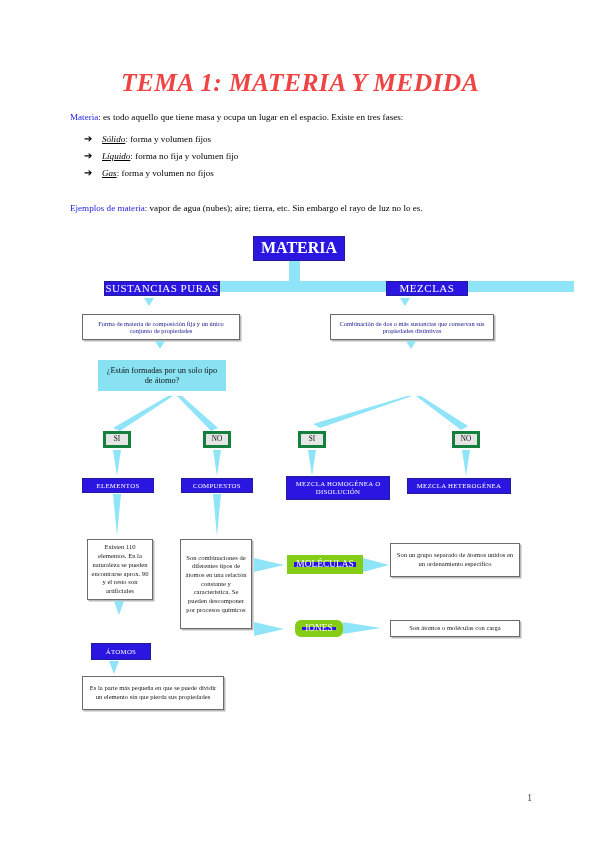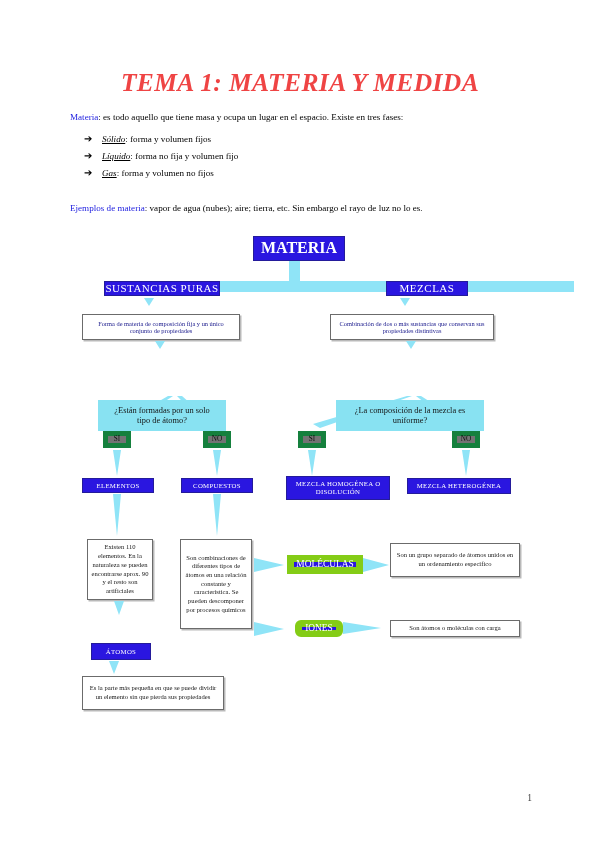--- a/index.html
+++ b/index.html
@@ -88,22 +88,22 @@
     border: 1px solid #241b9b;
     color: #ffffff;
   }
   
   .n-cyan {
     background: #88e2f2;
     color: #141414;
   }
   
   .n-steel {
-    background: #737373;
-    border: 5px solid #15803d;
+    background: #e5e5e5;
+    border: 3px solid #15803d;
     color: #0d0d0d;
   }
   
   .n-white {
     background: #ffffff;
     border: 1px solid #6b6b6b;
     box-shadow: 1.5px 1.5px 0 #b9b9b9;
     color: #1a1a8c;
   }
   .n-white.dark-text { color: #181818; }
@@ -123,22 +123,21 @@
     font-family: "Liberation Serif", serif;
     letter-spacing: 0.3px;
   }
   .lbl-sino {
     font-size: 7.2px;
     font-family: "Liberation Serif", serif;
   }
   .q-text {
     font-size: 8.4px;
     font-family: "Liberation Serif", serif;
-    padding: 3px 12px;
-    margin-top: 40px;
+    padding: 3px 4px;
   }
   .d-text {
     font-size: 6.4px;
     font-family: "Liberation Serif", serif;
     padding: 3px 4px;
   }
   .d-text-narrow {
     font-size: 6.6px;
     font-family: "Liberation Serif", serif;
     padding: 3px 3px;
@@ -254,21 +253,20 @@
 
     <div class="node n-white d-text" style="left:82px; top:314px; width:158px; height:26px;">Forma de materia de composición fija y un único conjunto de propiedades</div>
 
     <div class="node n-white d-text" style="left:330px; top:314px; width:164px; height:26px;">Combinación de dos o más sustancias que conservan sus propiedades distintivas</div>
 
     <div class="arrow-d" style="left:155px; top:341px;"></div>
     <div class="arrow-d" style="left:406px; top:341px;"></div>
 
     <div class="node n-cyan q-text" style="left:98px; top:360px; width:128px; height:31px;">¿Están formadas por un solo tipo de átomo?</div>
 
-    <div class="node n-cyan q-text" style="left:336px; top:360px; width:148px; height:31px;">¿La composición de la mezcla es uniforme?</div>
 
     <div class="node n-steel lbl-sino" style="left:103px; top:431px; width:28px; height:17px;">SI</div>
     <div class="node n-steel lbl-sino" style="left:203px; top:431px; width:28px; height:17px;">NO</div>
     <div class="node n-steel lbl-sino" style="left:298px; top:431px; width:28px; height:17px;">SI</div>
     <div class="node n-steel lbl-sino" style="left:452px; top:431px; width:28px; height:17px;">NO</div>
 
     <div class="tri-thin" style="left:113px; top:450px; border-top-width:26px;"></div>
     <div class="tri-thin" style="left:213px; top:450px; border-top-width:26px;"></div>
     <div class="tri-thin" style="left:308px; top:450px; border-top-width:26px;"></div>
     <div class="tri-thin" style="left:462px; top:450px; border-top-width:26px;"></div>

